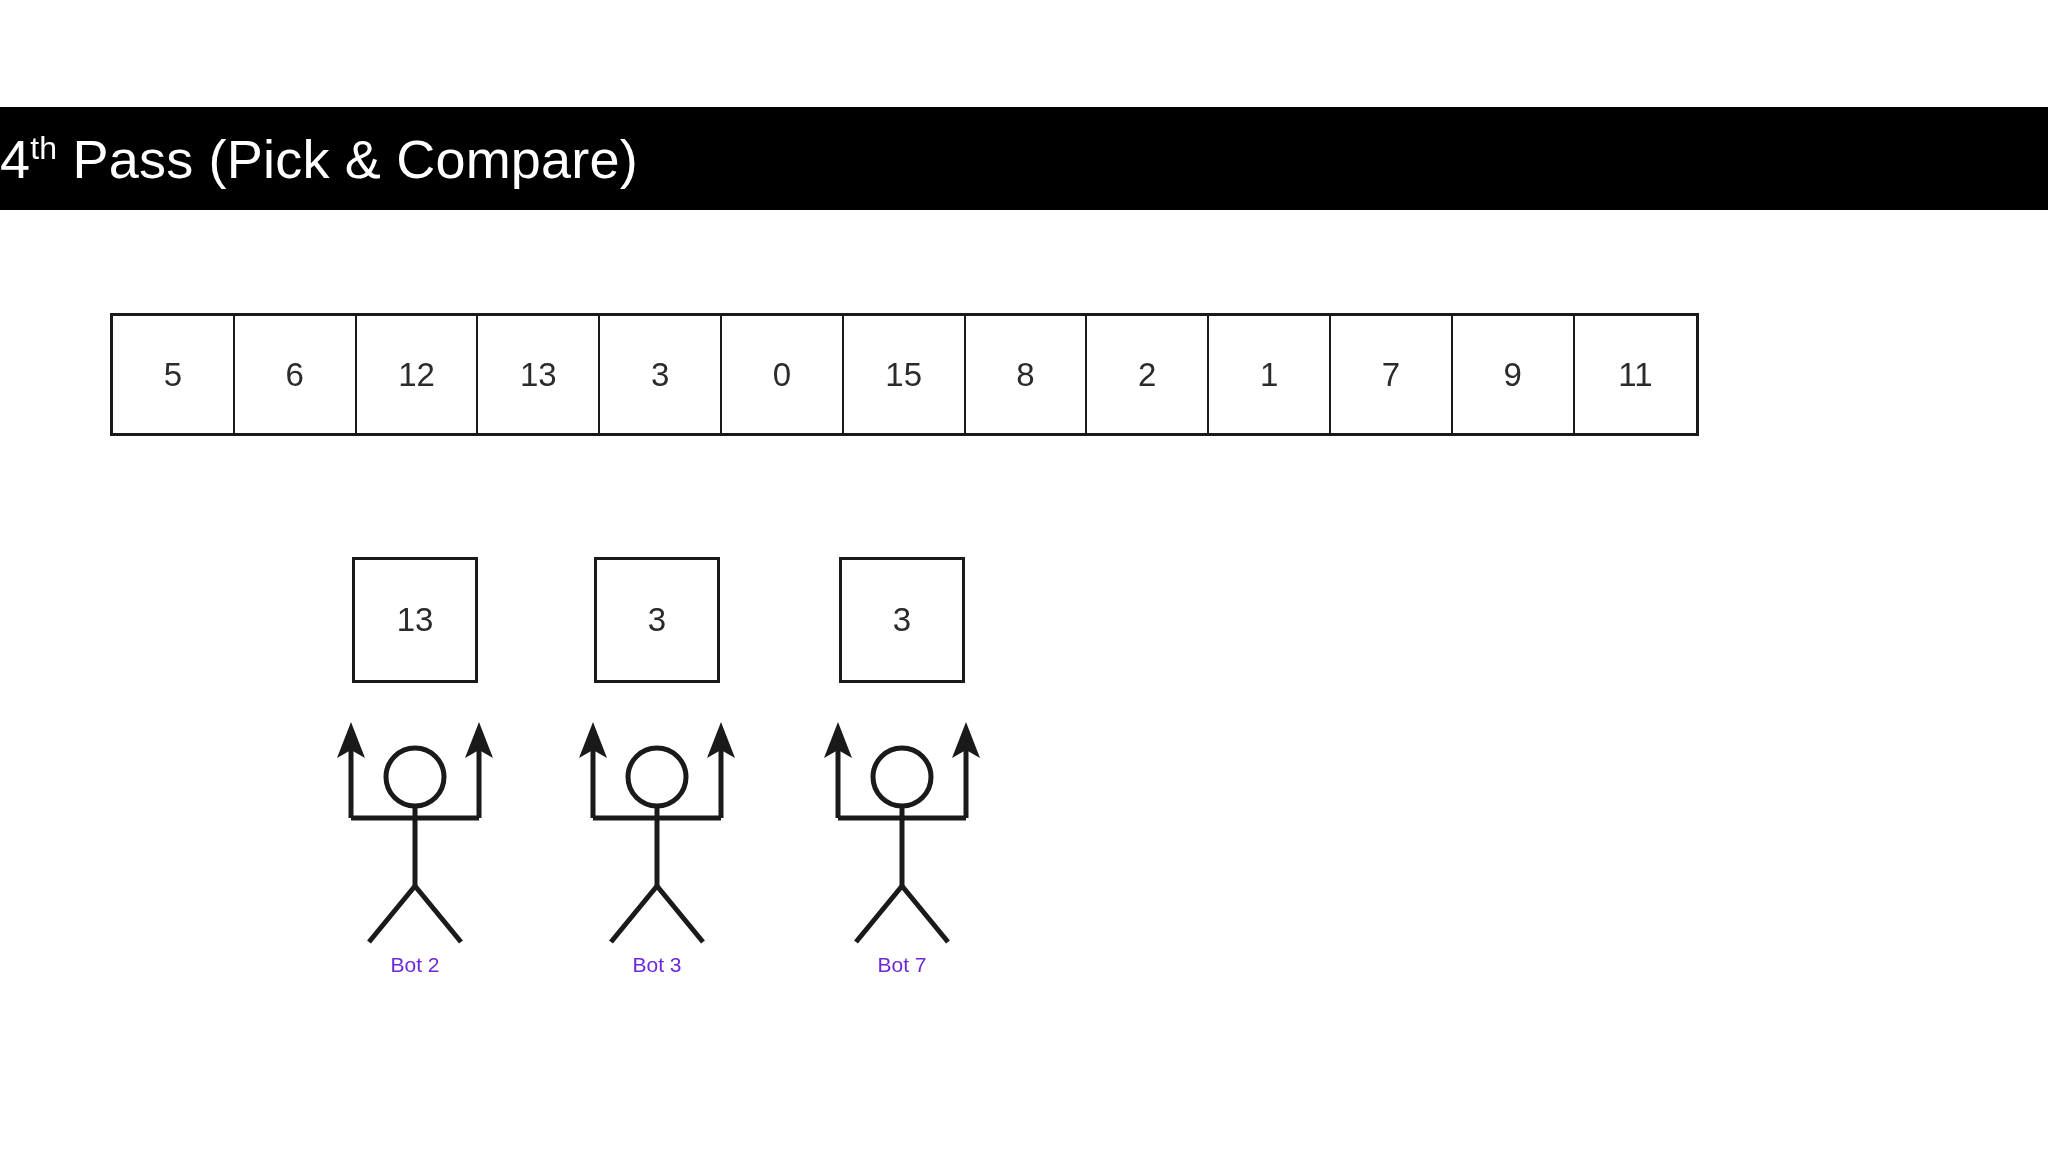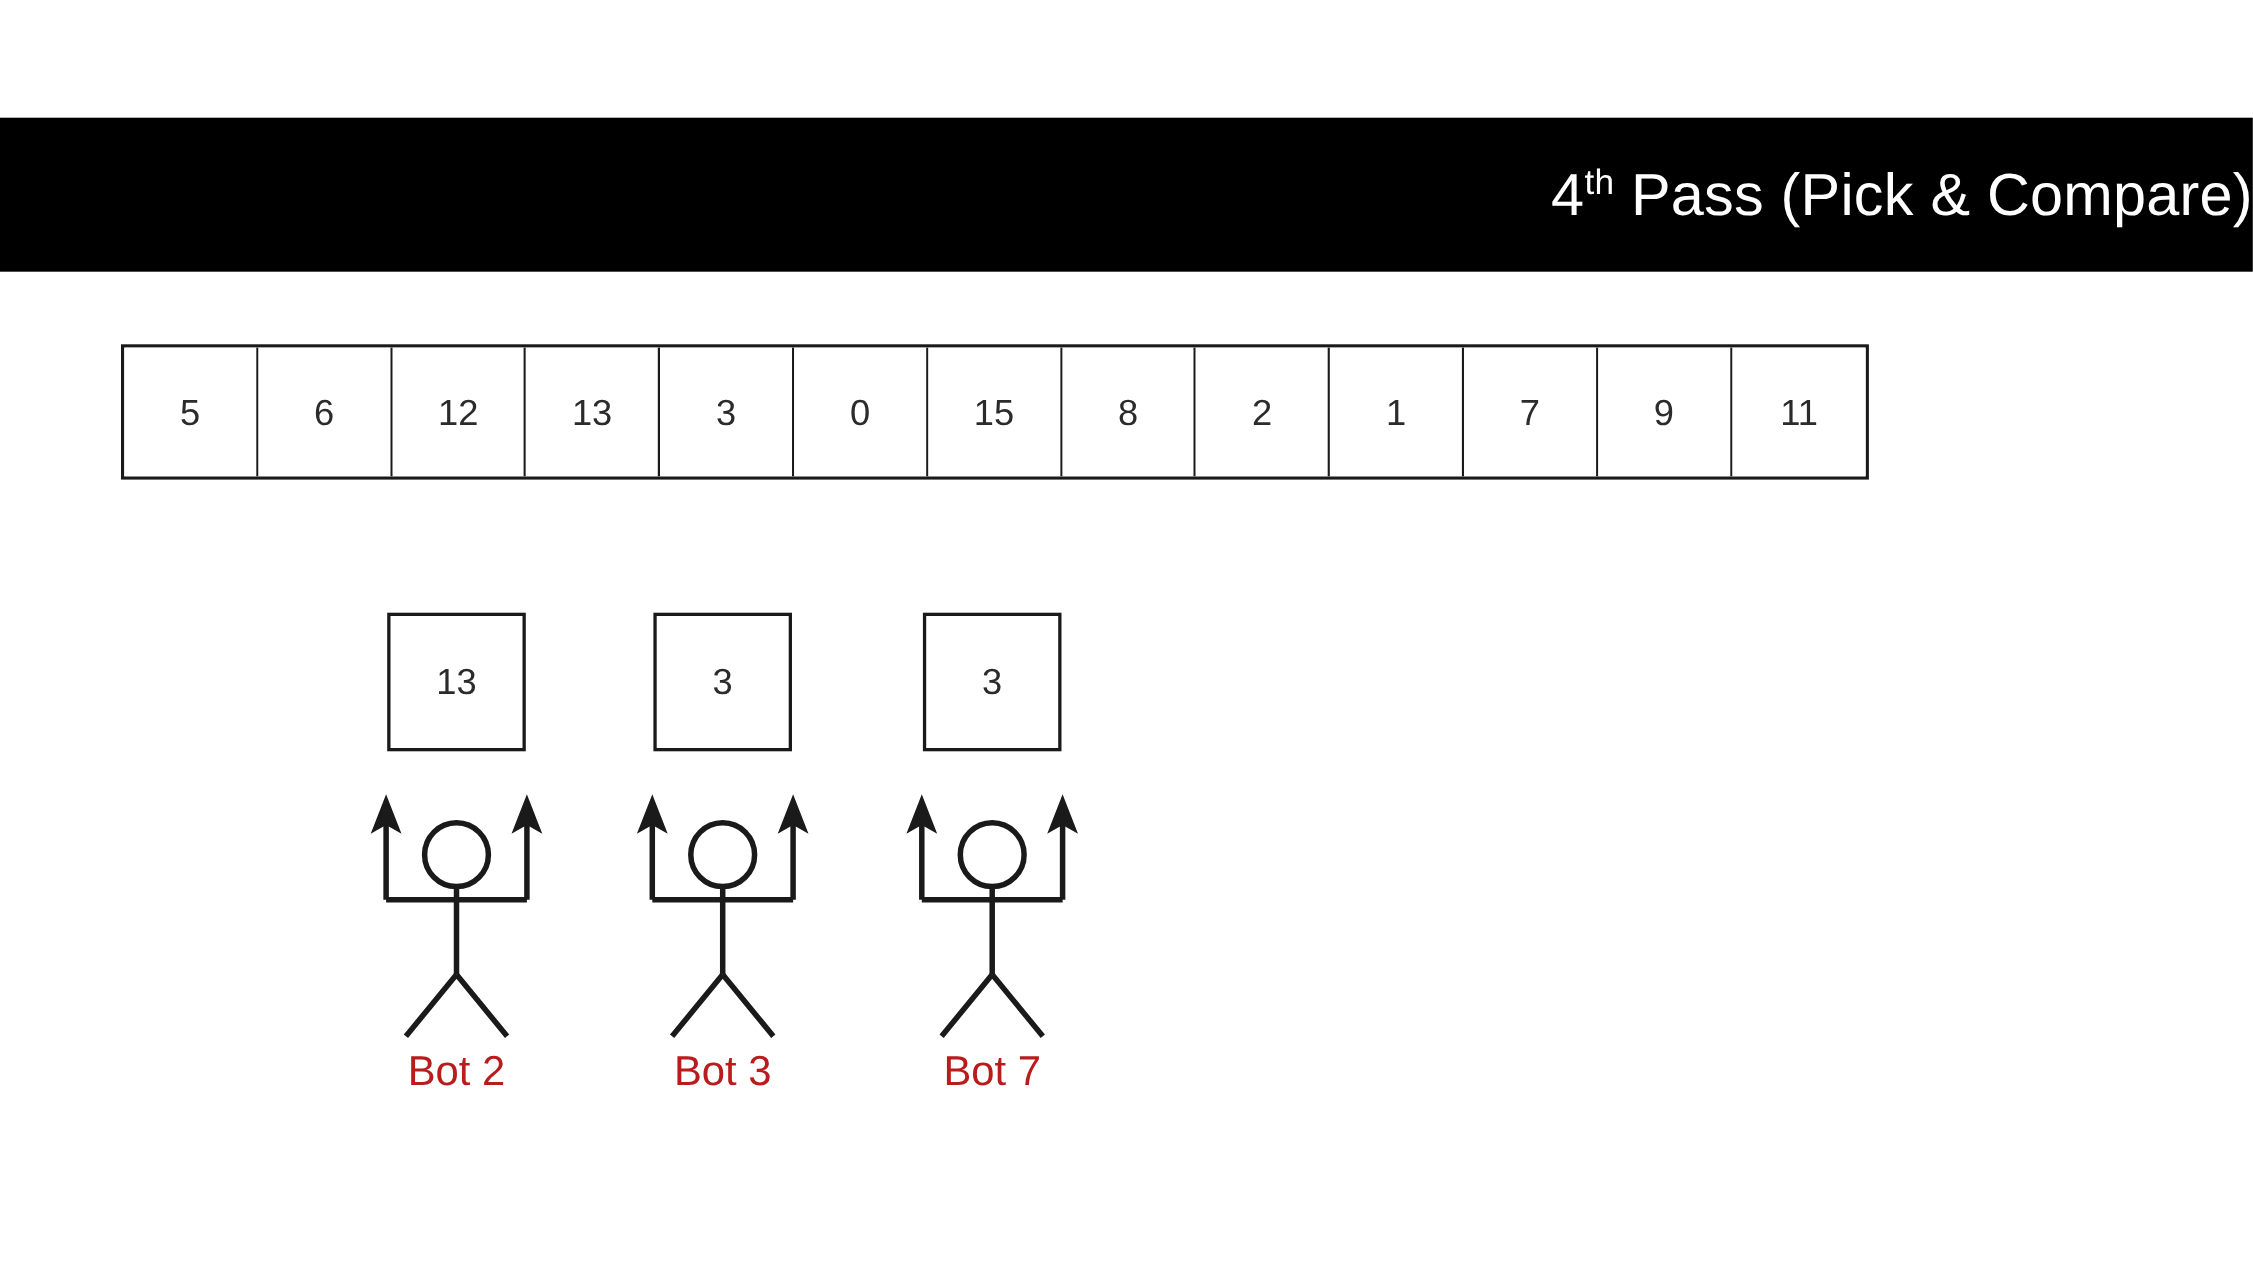--- a/index.html
+++ b/index.html
@@ -15,25 +15,25 @@
     overflow: hidden;
     position: relative;
   }
 
   
   #title-banner {
     position: absolute;
     left: 0;
     top: 107px;
     width: 2048px;
-    height: 140px;
+    height: 103px;
     background: #000000;
     display: flex;
     align-items: center;
-    justify-content: flex-end;
+    justify-content: flex-start;
   }
   #title-text {
     color: #ffffff;
     font-size: 54px;
     font-weight: 400;
     letter-spacing: 0.2px;
     line-height: 1;
     white-space: nowrap;
   }
   #title-text .ord {
@@ -107,22 +107,22 @@
     top: 143px;
     transform: translateX(-50%);
     width: 180px;
     height: 250px;
   }
   .bot-label {
     position: absolute;
     left: 50%;
     top: 396px;
     transform: translateX(-50%);
-    font-size: 38px;
-    color: #b91c1c;
+    font-size: 21px;
+    color: #6d28d9;
     white-space: nowrap;
   }
 </style>
 </head>
 <body>
 
 <div id="title-banner">
   <div id="title-text">
     <span>4</span><span class="ord">th</span><span> Pass (Pick &amp; Compare)</span>
   </div>

